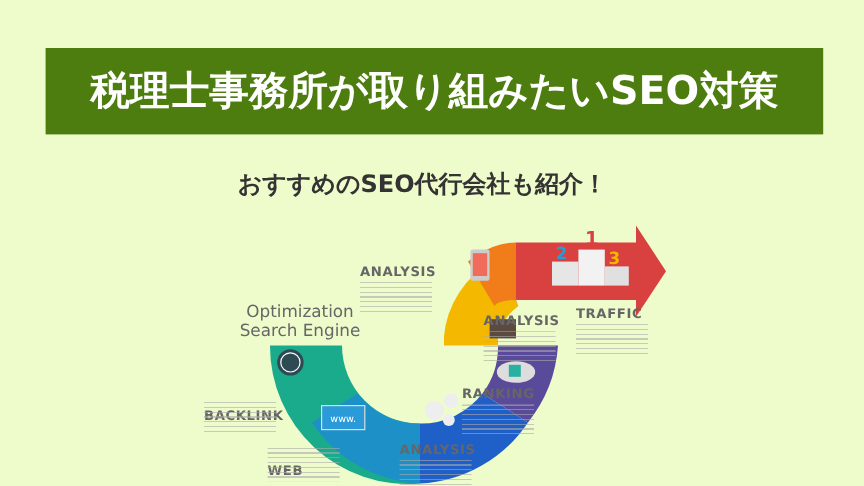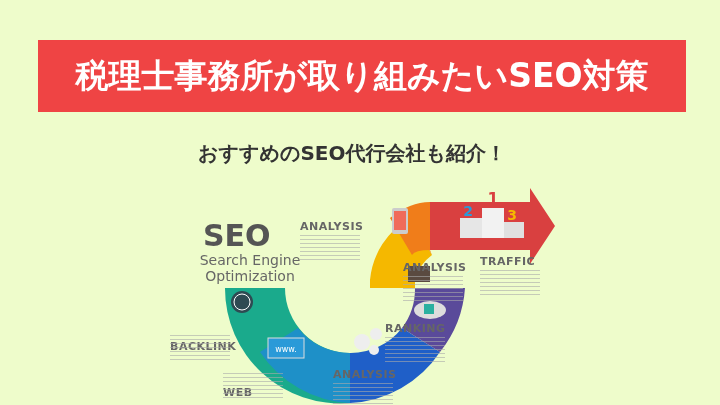--- a/index.html
+++ b/index.html
@@ -1,17 +1,17 @@
 <!DOCTYPE html>
 <html><head>
   <meta charset="utf-8">
   <style>
     * { margin:0; padding:0; box-sizing:border-box; }
     body { width:720px; height:405px; overflow:hidden; background:#eefccb; font-family:"DejaVu Sans", sans-serif; position:relative; }
-    .title-bar { position:absolute; left:38px; top:40px; width:648px; height:72px; background:#ef4444; display:flex; align-items:center; justify-content:center; }
+    .title-bar { position:absolute; left:38px; top:40px; width:648px; height:72px; background:#4d7c0f; display:flex; align-items:center; justify-content:center; }
     .title-bar span { color:#ffffff; font-size:33px; font-weight:bold; letter-spacing:0px; }
     .subtitle { position:absolute; left:0; top:140px; width:704px; text-align:center; font-size:20px; font-weight:bold; color:#333333; }
     .infographic { position:absolute; left:150px; top:180px; width:420px; height:225px; }
     .lbl { position:absolute; font-family:"DejaVu Sans", sans-serif; font-weight:bold; color:#666; font-size:11px; letter-spacing:0.5px; }
     .lorem { position:absolute; width:60px; height:28px; background:repeating-linear-gradient(#aaa 0 1px, transparent 1px 4px); opacity:0.6; }
     .seo-big { position:absolute; left:53px; top:38px; font-size:30px; font-weight:bold; color:#555; }
     .seo-sub { position:absolute; left:45px; top:72px; font-size:14px; color:#666; line-height:16px; text-align:center; width:110px; }
   </style>
 </head>
 <body>
@@ -53,24 +53,23 @@
     <circle cx="212" cy="162" r="8" fill="#eee"></circle>
       <circle cx="226" cy="154" r="6" fill="#eee"></circle>
       <circle cx="224" cy="170" r="5" fill="#eee"></circle>
 
     <ellipse cx="280" cy="130" rx="16" ry="9" fill="#ddd"></ellipse>
       <rect x="274" y="124" width="10" height="10" fill="#2ab0a0"></rect>
 
     <rect x="258" y="86" width="22" height="16" fill="#5a4a40"></rect>
   </svg>
 
-  <div class="seo-big">SEO</div>
   <div class="seo-sub">
+    <div>Optimization</div>
     <div>Search Engine</div>
-    <div>Optimization</div>
   </div>
 
   <div class="lbl" style="left:150px; top:40px;">ANALYSIS</div>
   <div class="lorem" style="left:150px; top:55px;"></div>
   <div class="lbl" style="left:253px; top:81px;">ANALYSIS</div>
   <div class="lorem" style="left:253px; top:96px;"></div>
   <div class="lbl" style="left:330px; top:75px;">TRAFFIC</div>
   <div class="lorem" style="left:330px; top:90px;"></div>
   <div class="lbl" style="left:20px; top:140px;margin-top:20px;">BACKLINK</div>
   <div class="lorem" style="left:20px; top:155px;"></div>

